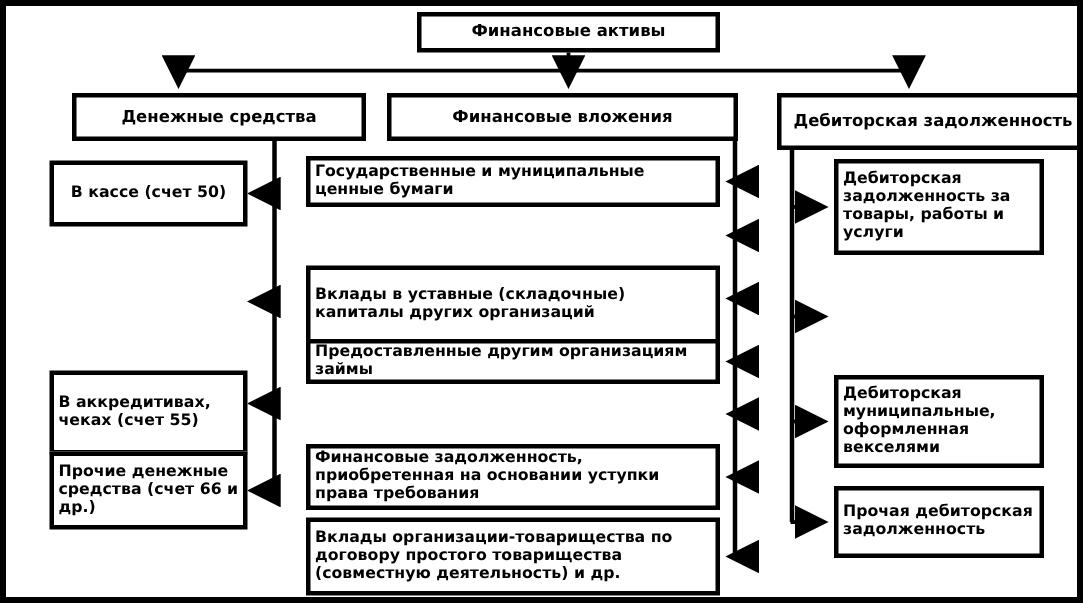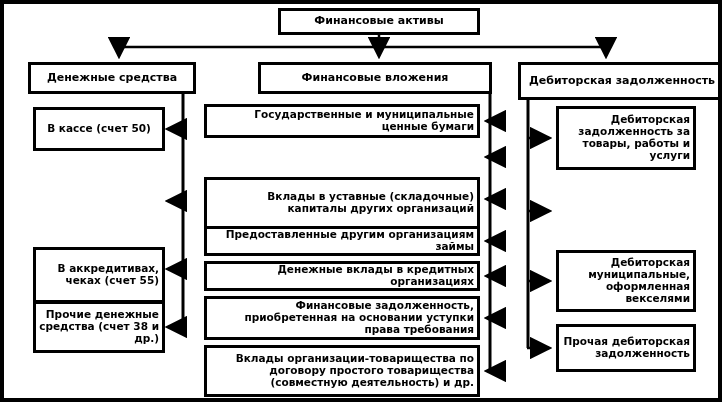--- a/index.html
+++ b/index.html
@@ -6,21 +6,21 @@
   .diagram{
     position:relative;width:722px;height:402px;background:#ffffff;
     font-family:"DejaVu Sans","Liberation Sans",sans-serif;color:#000;
     overflow:hidden;
   }
   .frame{position:absolute;inset:0;border:4px solid #000;pointer-events:none;}
   svg.wires{position:absolute;left:0;top:0;width:722px;height:402px;}
   .box{
     position:absolute;box-sizing:border-box;background:#ffffff;
     border:3px solid #000;display:flex;align-items:center;justify-content:center;
-    text-align:right;font-weight:bold;font-size:10.5px;line-height:1.14;
+    text-align:left;font-weight:bold;font-size:10.5px;line-height:1.14;
     padding:1px 3px;
   }
   .box.root,.box.hdr{font-size:11px;border-width:3px;}
 </style>
 </head>
 <body>
 
 <div class="diagram">
 
   <svg class="wires" viewBox="0 0 722 402" xmlns="http://www.w3.org/2000/svg">
@@ -53,32 +53,31 @@
 
     <path d="M528 99 V348" stroke="#000" stroke-width="3" fill="none"></path>
     <path d="M528 138 H549" stroke="#000" stroke-width="2.5" fill="none" marker-end="url(#ah)"></path>
     <path d="M528 211 H549" stroke="#000" stroke-width="2.5" fill="none" marker-end="url(#ah)"></path>
     <path d="M528 281 H549" stroke="#000" stroke-width="2.5" fill="none" marker-end="url(#ah)"></path>
     <path d="M527 348 H549" stroke="#000" stroke-width="2.5" fill="none" marker-end="url(#ah)"></path>
   </svg>
 
   <div class="box root" style="left:278px;top:8px;width:202px;height:27px">Финансовые активы</div>
 
-  <div class="box hdr" style="left:28px;top:62px;width:168px;height:32px">Денежные средства</div>
+  <div class="box hdr" style="left:48px;top:62px;width:196px;height:32px">Денежные средства</div>
   <div class="box hdr" style="left:258px;top:62px;width:234px;height:32px">Финансовые вложения</div>
   <div class="box hdr" style="left:518px;top:62px;width:208px;height:38px">Дебиторская задолженность</div>
 
   <div class="box" style="left:33px;top:107px;width:132px;height:44px">В кассе (счет 50)</div>
   <div class="box" style="left:33px;top:247px;width:132px;height:56px">В аккредитивах, чеках (счет 55)</div>
-  <div class="box" style="left:33px;top:301px;width:132px;height:52px">Прочие денежные средства (счет 38 и др.)</div>
+  <div class="box" style="left:33px;top:301px;width:132px;height:52px">Прочие денежные средства (счет 66 и др.)</div>
 
   <div class="box" style="left:204px;top:104px;width:276px;height:34px">Государственные и муниципальные ценные бумаги</div>
   <div class="box" style="left:204px;top:177px;width:276px;height:52px">Вклады в уставные (складочные) капиталы других организаций</div>
   <div class="box" style="left:204px;top:226px;width:276px;height:30px">Предоставленные другим организациям займы</div>
-  <div class="box" style="left:204px;top:261px;width:276px;height:30px">Денежные вклады в кредитных организациях</div>
   <div class="box" style="left:204px;top:296px;width:276px;height:44px">Финансовые задолженность, приобретенная на основании уступки права требования</div>
   <div class="box" style="left:204px;top:345px;width:276px;height:52px">Вклады организации-товарищества по договору простого товарищества (совместную деятельность) и др.</div>
 
   <div class="box" style="left:556px;top:106px;width:140px;height:64px">Дебиторская задолженность за товары, работы и услуги</div>
   <div class="box" style="left:556px;top:250px;width:140px;height:62px">Дебиторская муниципальные, оформленная векселями</div>
   <div class="box" style="left:556px;top:324px;width:140px;height:48px">Прочая дебиторская задолженность</div>
 
   <div class="frame"></div>
 </div>
 

